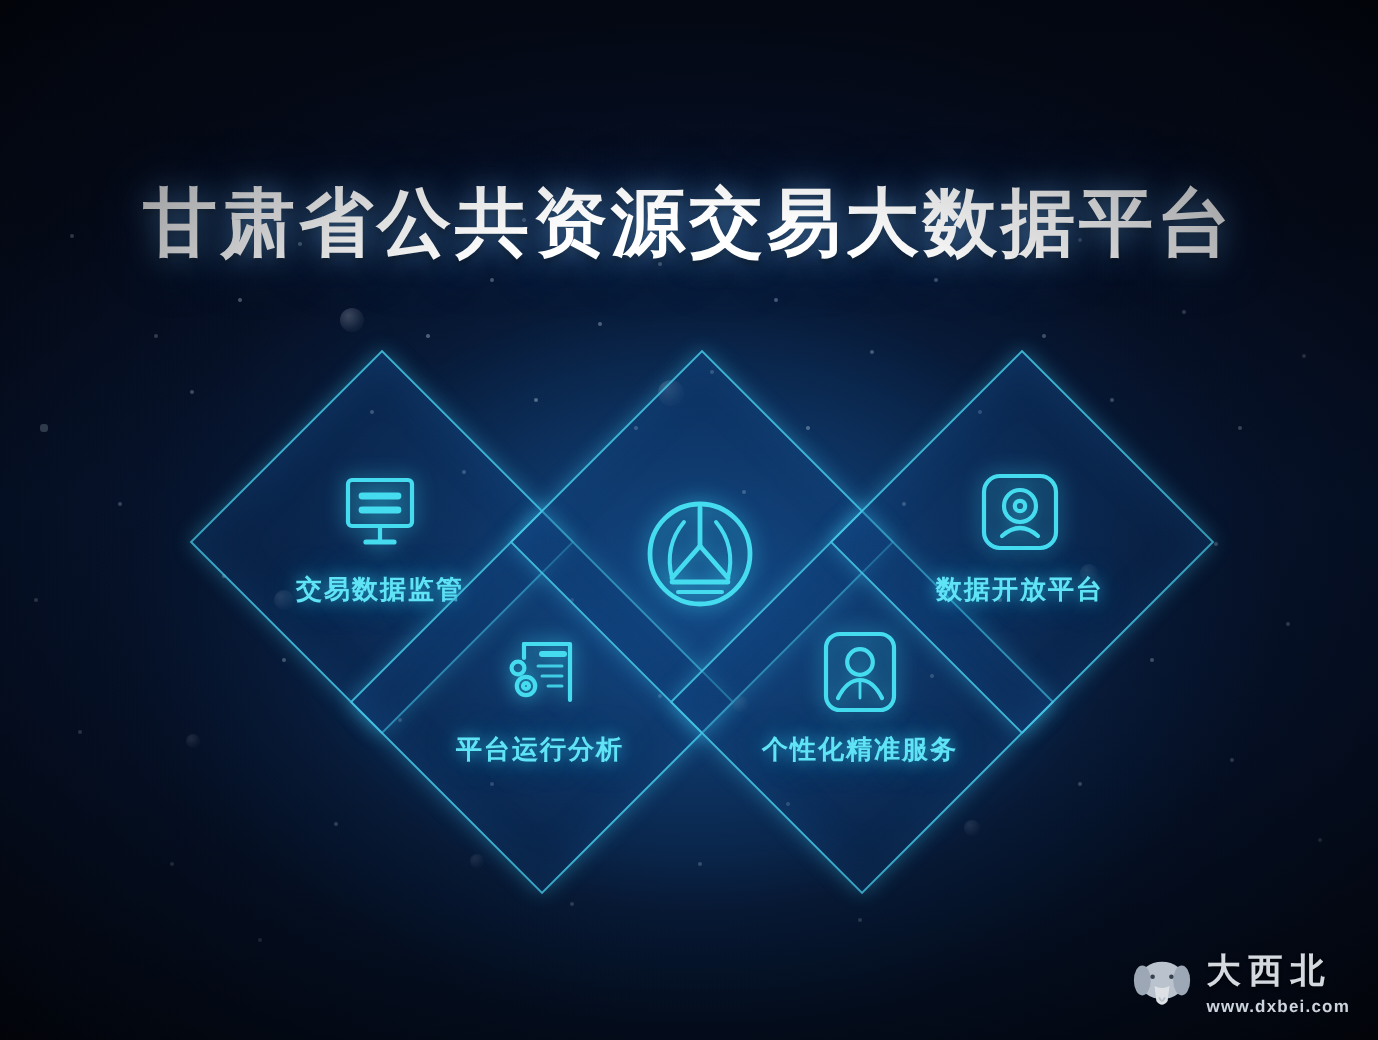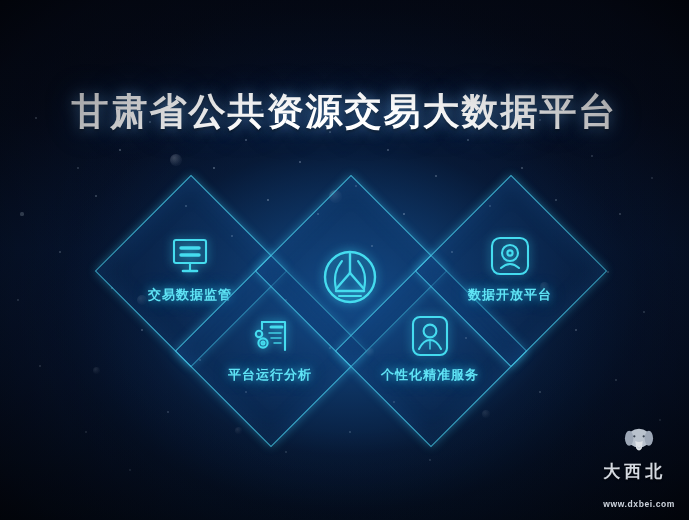--- a/index.html
+++ b/index.html
@@ -53,28 +53,28 @@
     transform:translateX(-50%);
     white-space:nowrap;
     font-size:13px;font-weight:bold;letter-spacing:1px;
     color:#5fe3f5;
     text-shadow:0 0 8px rgba(45,200,235,0.75),0 0 18px rgba(30,150,210,0.45);
   }
   .center-logo{margin-top:-30px;width:74px;height:74px;margin-left:-37px;}
   
   #watermark{
     position:absolute;right:14px;bottom:12px;
-    display:flex;align-items:center;gap:7px;opacity:0.92;flex-direction:column;
+    display:flex;align-items:center;gap:7px;opacity:0.92;
   }
   #wm-mark{width:30px;height:30px;flex:0 0 auto;}
   #wm-text{display:flex;flex-direction:column;line-height:1;}
   #wm-brand{font-size:17px;font-weight:bold;color:#e6ebf2;letter-spacing:4px;
             font-family:"DejaVu Sans","Liberation Sans",sans-serif;
             text-shadow:0 1px 2px rgba(0,0,0,0.8);}
-  #wm-url{font-size:8.5px;font-weight:bold;color:#dfe6ef;letter-spacing:0.6px;margin-top:20px;}
+  #wm-url{font-size:8.5px;font-weight:bold;color:#dfe6ef;letter-spacing:0.6px;margin-top:4px;}
 </style>
 </head>
 <body>
 
 <div id="stage">
 
   <div id="particles-layer">
       <div class="particle" style="left: 34.7px; top: 116.7px; width: 2.6px; height: 2.6px; opacity: 0.35;"></div>
       <div class="particle" style="left: 77px; top: 167px; width: 2px; height: 2px; opacity: 0.28;"></div>
       <div class="particle" style="left: 20.4px; top: 212.4px; width: 3.2px; height: 3.2px; opacity: 0.3;"></div>

